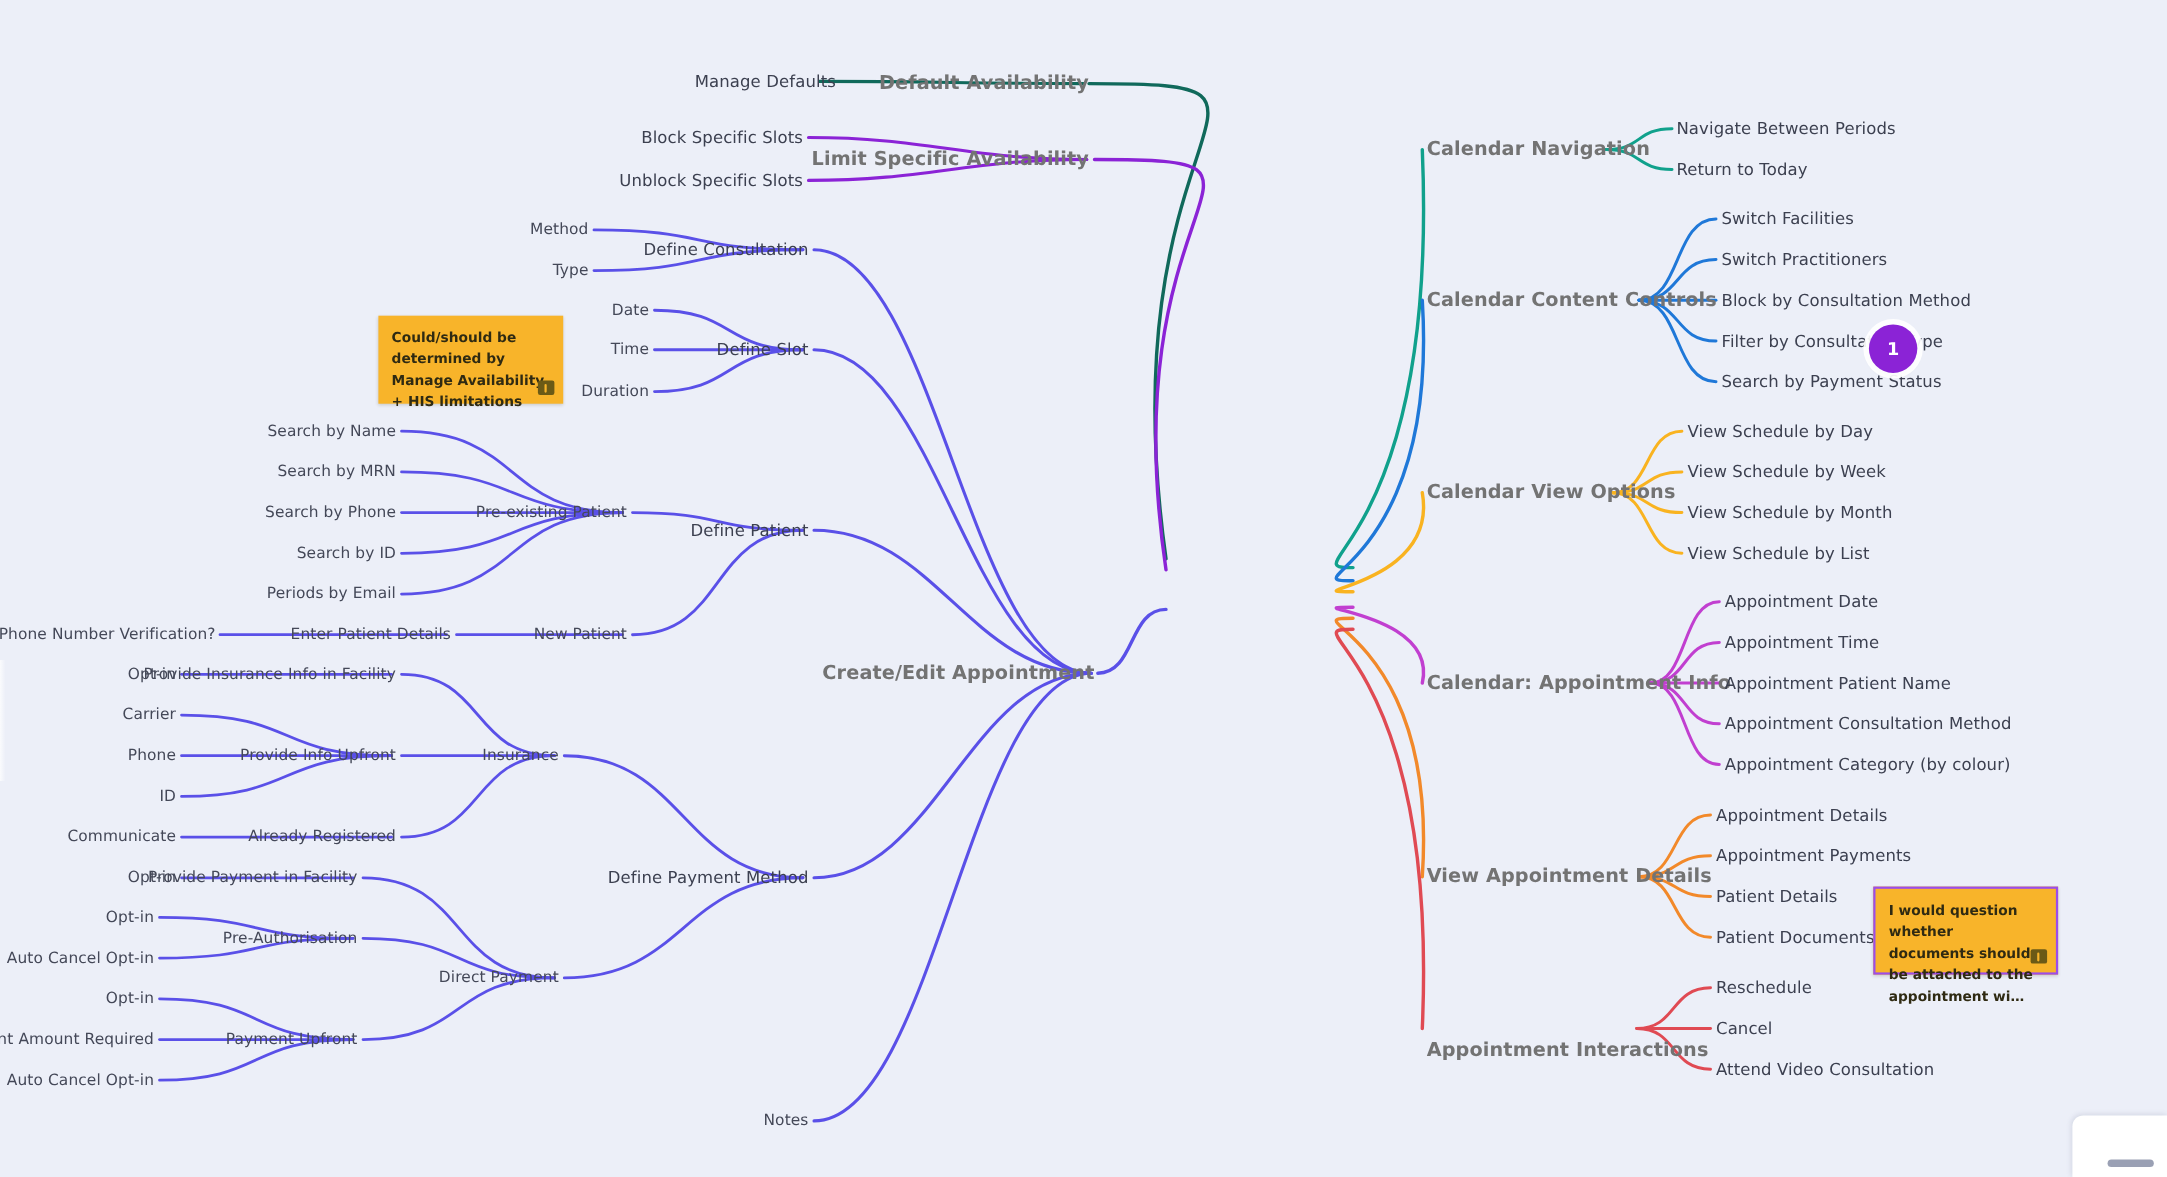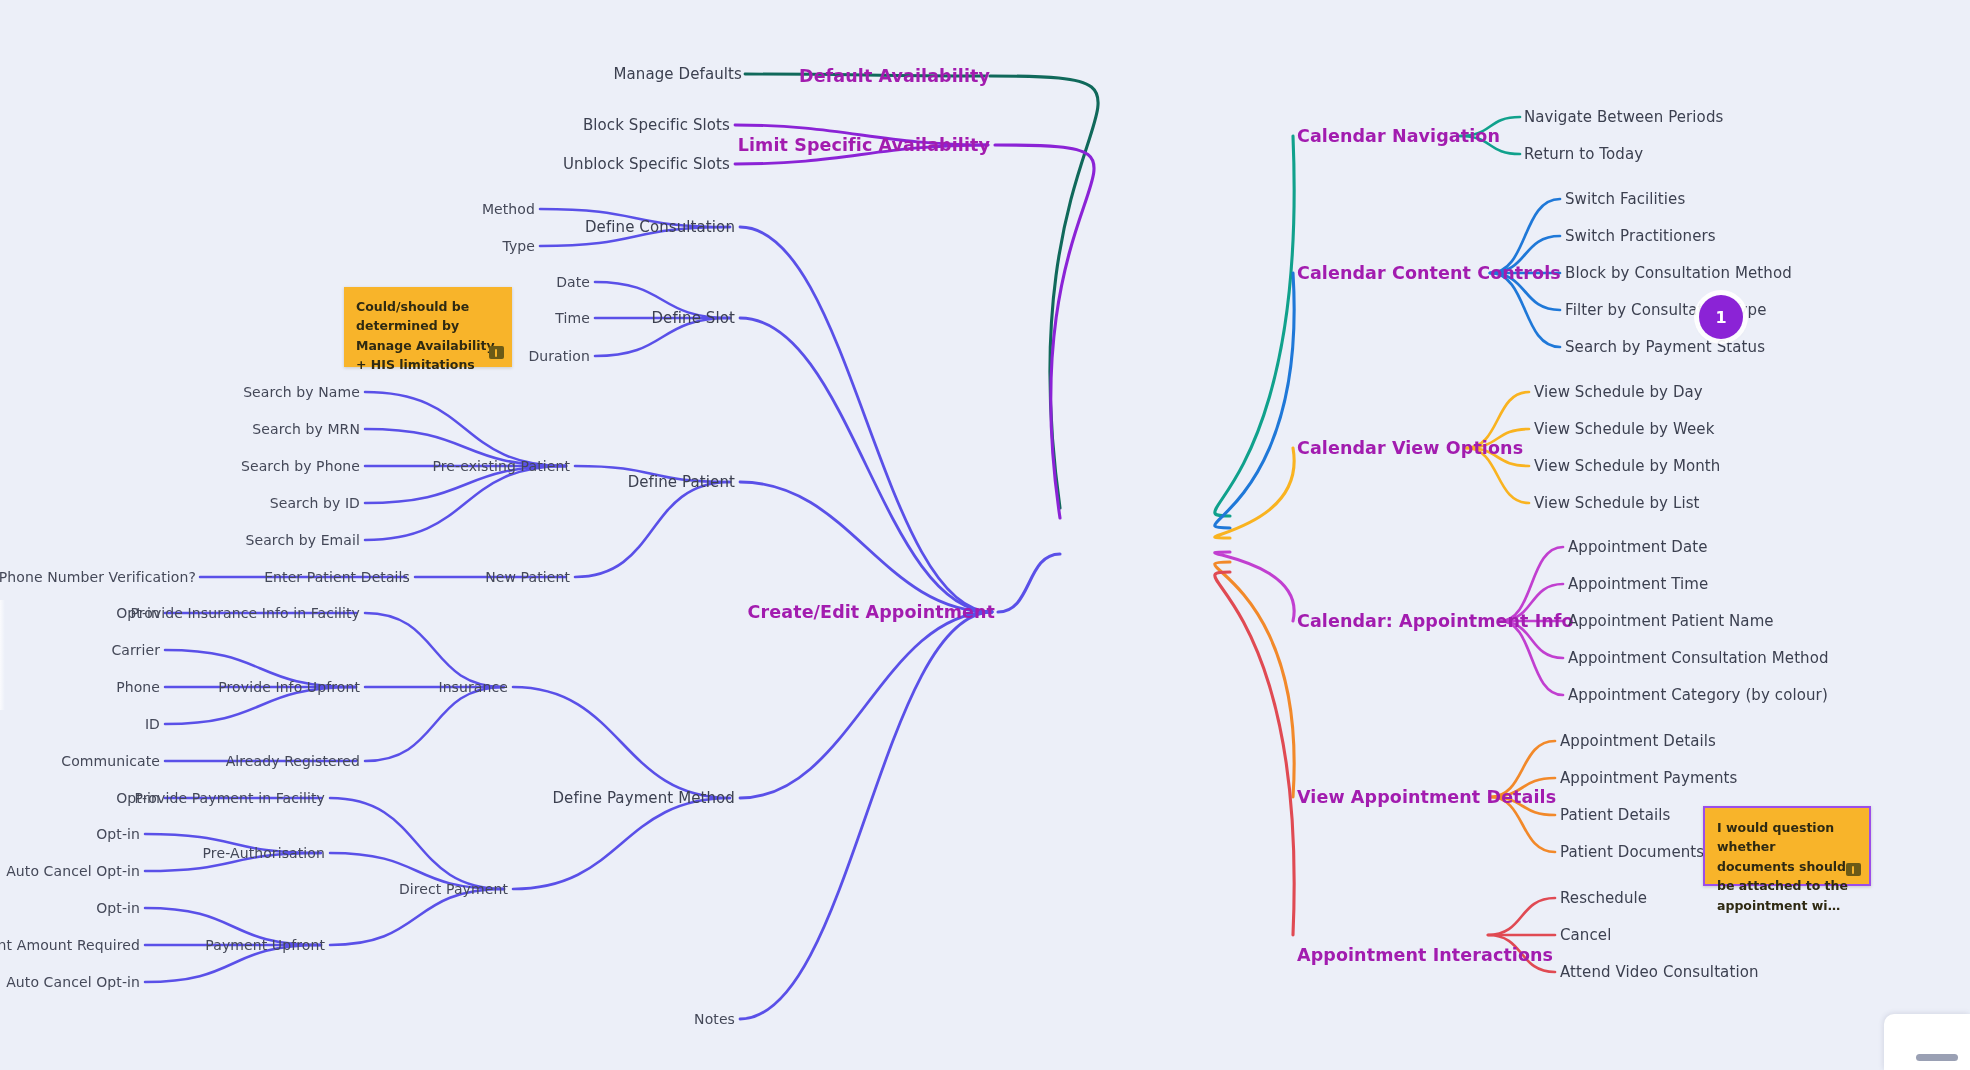--- a/index.html
+++ b/index.html
@@ -4,21 +4,21 @@
 <style>
   html,body{margin:0;padding:0;background:#eceff8;}
   body{width:1970px;height:1070px;overflow:hidden;
        font-family:"DejaVu Sans","Liberation Sans",sans-serif;}
   #canvas{position:relative;width:1970px;height:1070px;background:#eceff8;overflow:hidden;}
   #edges{position:absolute;inset:0;width:1970px;height:1070px;pointer-events:none;}
 
   .node{position:absolute;transform:translate(0,-50%);white-space:nowrap;
         color:#3b3f4c;letter-spacing:.1px;}
   .node.r{transform:translate(-100%,-50%);}
-  .lvl1{font-size:17.5px;font-weight:600;color:#a21caf;}
+  .lvl1{font-size:17.5px;font-weight:600;color:#737373;}
   .lvl2{font-size:15px;font-weight:500;color:#3c4050;}
   .lvl3{font-size:14px;font-weight:400;color:#444858;}
 
   .root{position:absolute;transform:translate(-50%,-50%);
         background:#fbfbfd;border-radius:9px;
         padding:15px 30px;font-size:23px;font-weight:500;color:#33384a;
         box-shadow:0 2px 7px rgba(40,50,90,.13);letter-spacing:.3px;}
 
   .sticky{position:absolute;background:#f8b42a;color:#2f2a12;
           font-size:12.5px;font-weight:600;line-height:1.55;
@@ -123,21 +123,21 @@
       <path d="M 1490 797 C 1525.75 797, 1519.25 852, 1555 852" stroke="#f2892a" stroke-width="2.7" fill="none" stroke-linecap="round"></path>
       <path d="M 1488 935 C 1524.85 935, 1518.15 898, 1555 898" stroke="#e04a53" stroke-width="2.7" fill="none" stroke-linecap="round"></path>
       <path d="M 1488 935 C 1524.85 935, 1518.15 935, 1555 935" stroke="#e04a53" stroke-width="2.7" fill="none" stroke-linecap="round"></path>
       <path d="M 1488 935 C 1524.85 935, 1518.15 972, 1555 972" stroke="#e04a53" stroke-width="2.7" fill="none" stroke-linecap="round"></path>
     </svg>
 
   <div class="edge-fade"></div>
 
 
   <div class="node r lvl1" style="left:990px;top:76px">Default Availability</div>
-  <div class="node r lvl2" style="left:742px;top:74px">Manage Defaults</div>
+  <div class="node r lvl2" style="left:760px;top:74px">Manage Defaults</div>
 
   <div class="node r lvl1" style="left:990px;top:145px">Limit Specific Availability</div>
   <div class="node r lvl2" style="left:730px;top:125px">Block Specific Slots</div>
   <div class="node r lvl2" style="left:730px;top:164px">Unblock Specific Slots</div>
 
   <div class="node r lvl1" style="left:995px;top:612px">Create/Edit Appointment</div>
 
   <div class="node r lvl2" style="left:735px;top:227px">Define Consultation</div>
   <div class="node r lvl3" style="left:535px;top:209px">Method</div>
   <div class="node r lvl3" style="left:535px;top:246px">Type</div>
@@ -147,21 +147,21 @@
   <div class="node r lvl3" style="left:590px;top:318px">Time</div>
   <div class="node r lvl3" style="left:590px;top:356px">Duration</div>
 
   <div class="node r lvl2" style="left:735px;top:482px">Define Patient</div>
 
   <div class="node r lvl3" style="left:570px;top:466px">Pre-existing Patient</div>
   <div class="node r lvl3" style="left:360px;top:392px">Search by Name</div>
   <div class="node r lvl3" style="left:360px;top:429px">Search by MRN</div>
   <div class="node r lvl3" style="left:360px;top:466px">Search by Phone</div>
   <div class="node r lvl3" style="left:360px;top:503px">Search by ID</div>
-  <div class="node r lvl3" style="left:360px;top:540px">Search by Email</div>
+  <div class="node r lvl3" style="left:360px;top:540px">Periods by Email</div>
 
   <div class="node r lvl3" style="left:570px;top:577px">New Patient</div>
   <div class="node r lvl3" style="left:410px;top:577px">Enter Patient Details</div>
   <div class="node r lvl3" style="left:196px;top:577px">Phone Number Verification?</div>
 
   <div class="node r lvl2" style="left:735px;top:798px">Define Payment Method</div>
 
   <div class="node r lvl3" style="left:508px;top:687px">Insurance</div>
   <div class="node r lvl3" style="left:360px;top:613px">Provide Insurance Info in Facility</div>
   <div class="node r lvl3" style="left:160px;top:613px">Opt-in</div>

